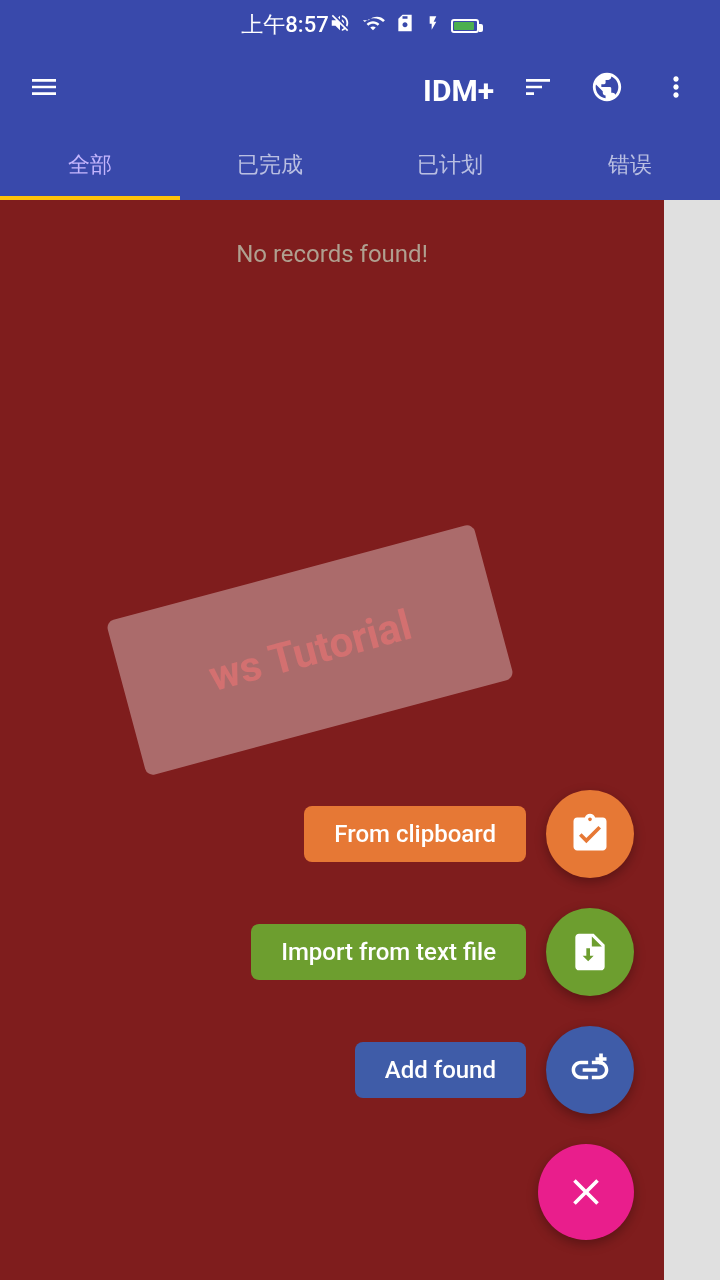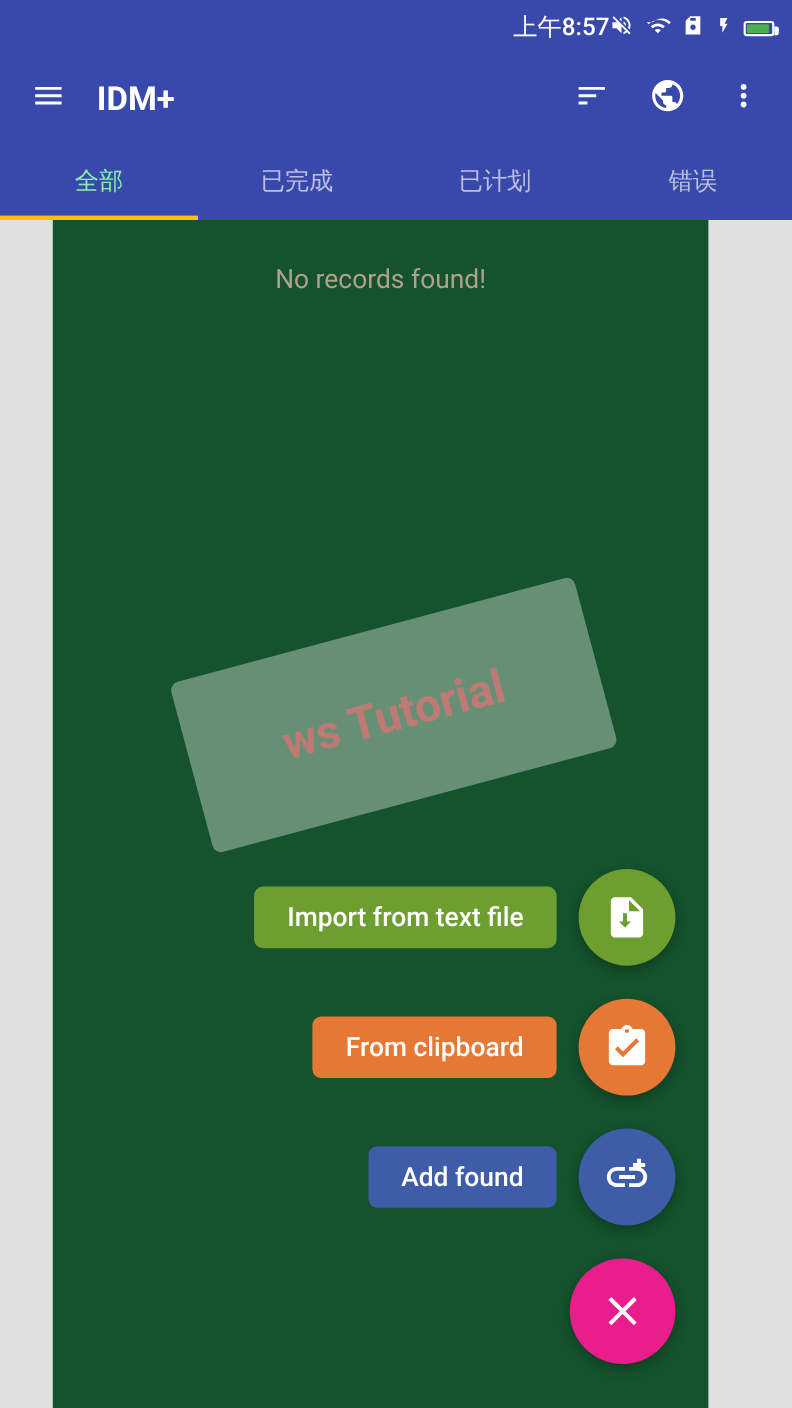--- a/index.html
+++ b/index.html
@@ -13,21 +13,21 @@
       overflow: hidden;
     }
 
     
     .status-bar {
       width: 720px;
       height: 50px;
       background: #3949ab;
       display: flex;
       align-items: center;
-      justify-content: flex-end;
+      justify-content: center;
       padding: 0 16px;
     }
     .status-time {
       color: white;
       font-size: 22px;
       font-weight: 500;
     }
     .status-icons {
       display: flex;
       align-items: center;
@@ -40,20 +40,21 @@
 
     
     .toolbar {
       width: 720px;
       height: 80px;
       background: #3949ab;
       display: flex;
       align-items: center;
       padding: 0 20px;
       gap: 20px;
+      text-align: right;
     }
     .toolbar-menu-icon {
       color: white;
       font-size: 28px;
       cursor: pointer;
       padding: 8px;
     }
     .toolbar-title {
       color: white;
       font-size: 30px;
@@ -80,39 +81,38 @@
       height: 100%;
       display: flex;
       align-items: center;
       justify-content: center;
       color: rgba(255,255,255,0.65);
       font-size: 22px;
       cursor: pointer;
       position: relative;
     }
     .tab.active {
-      color: #86efac;
+      color: #c4b5fd;
     }
     .tab.active::after {
       content: '';
       position: absolute;
       bottom: 0;
       left: 0;
       right: 0;
       height: 4px;
       background: #ffc107;
     }
 
     
     .main-content {
-      width: 596px;
+      width: 664px;
       min-height: 1080px;
-      background: #14532d;
+      background: #7f1d1d;
       position: relative;
-      margin-left: 48px;
     }
 
     .no-records {
       text-align: center;
       color: #b0a090;
       font-size: 24px;
       padding: 40px 0;
     }
 
     
@@ -307,33 +307,33 @@
 <div class="main-content">
   <div class="no-records">No records found!</div>
 
   <div class="watermark">
     <span class="watermark-text">ws Tutorial</span>
   </div>
 
   <div class="fab-container">
 
     <div class="fab-row">
+      <span class="fab-label fab-label-orange">From clipboard</span>
+      <div class="fab-circle fab-circle-orange">
+        <svg viewBox="0 0 24 24">
+          <path d="M19 3h-4.18C14.4 1.84 13.3 1 12 1c-1.3 0-2.4.84-2.82 2H5c-1.1 0-2 .9-2 2v14c0 1.1.9 2 2 2h14c1.1 0 2-.9 2-2V5c0-1.1-.9-2-2-2zm-7 0c.55 0 1 .45 1 1s-.45 1-1 1-1-.45-1-1 .45-1 1-1zm-2 14l-4-4 1.41-1.41L10 14.17l6.59-6.59L18 9l-8 8z"></path>
+        </svg>
+      </div>
+    </div>
+
+    <div class="fab-row">
       <span class="fab-label fab-label-green">Import from text file</span>
       <div class="fab-circle fab-circle-green">
         <svg viewBox="0 0 24 24">
           <path d="M14 2H6c-1.1 0-2 .9-2 2v16c0 1.1.9 2 2 2h12c1.1 0 2-.9 2-2V8l-6-6zm-1 7V3.5L18.5 9H13zm-2 8l-3-3h2v-4h2v4h2l-3 3z"></path>
-        </svg>
-      </div>
-    </div>
-
-    <div class="fab-row">
-      <span class="fab-label fab-label-orange">From clipboard</span>
-      <div class="fab-circle fab-circle-orange">
-        <svg viewBox="0 0 24 24">
-          <path d="M19 3h-4.18C14.4 1.84 13.3 1 12 1c-1.3 0-2.4.84-2.82 2H5c-1.1 0-2 .9-2 2v14c0 1.1.9 2 2 2h14c1.1 0 2-.9 2-2V5c0-1.1-.9-2-2-2zm-7 0c.55 0 1 .45 1 1s-.45 1-1 1-1-.45-1-1 .45-1 1-1zm-2 14l-4-4 1.41-1.41L10 14.17l6.59-6.59L18 9l-8 8z"></path>
         </svg>
       </div>
     </div>
 
     <div class="fab-row">
       <span class="fab-label fab-label-blue">Add found</span>
       <div class="fab-circle fab-circle-indigo">
         <svg viewBox="0 0 24 24">
           <path d="M3.9 12c0-1.71 1.39-3.1 3.1-3.1h4V7H7c-2.76 0-5 2.24-5 5s2.24 5 5 5h4v-1.9H7c-1.71 0-3.1-1.39-3.1-3.1zM8 13h8v-2H8v2zm9-6h-4v1.9h4c1.71 0 3.1 1.39 3.1 3.1s-1.39 3.1-3.1 3.1h-4V17h4c2.76 0 5-2.24 5-5s-2.24-5-5-5z"></path>
           <path d="M19 3h-2v2h-2v2h2v2h2V7h2V5h-2z" style="fill:white"></path>

